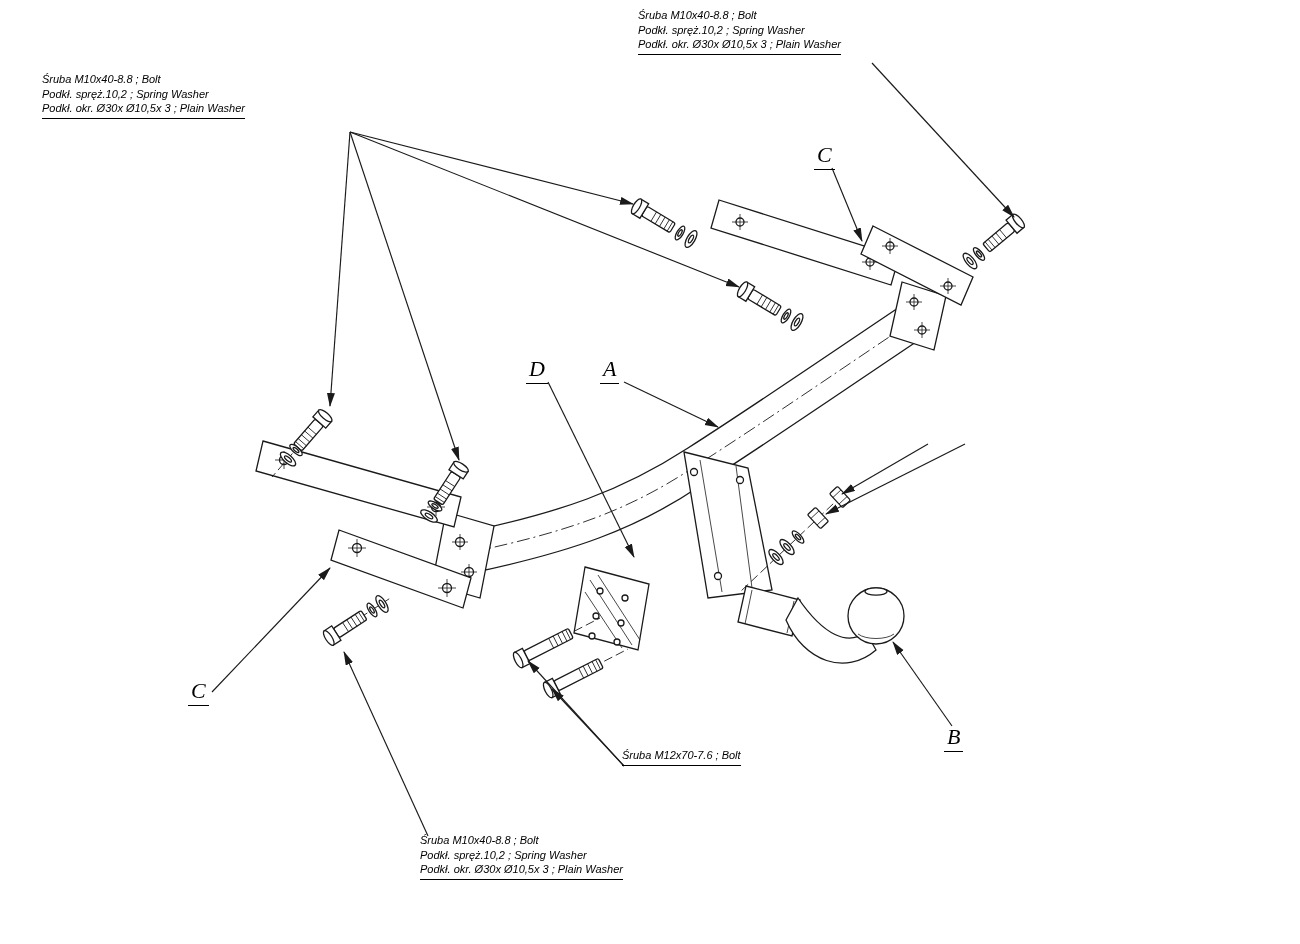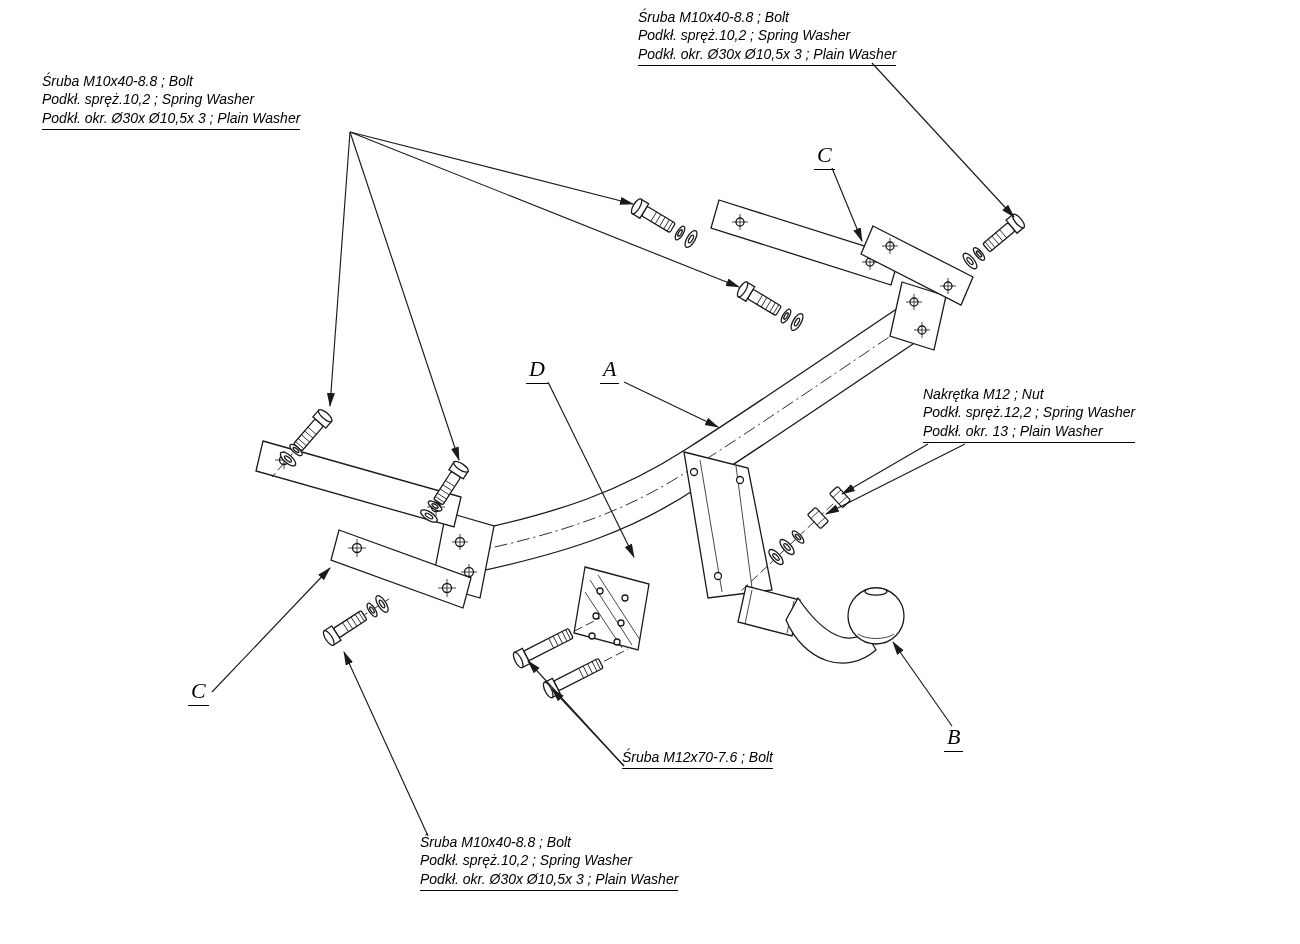--- a/index.html
+++ b/index.html
@@ -1,19 +1,19 @@
 <!DOCTYPE html>
 <html><head>
 <meta charset="utf-8">
 <style>
   html,body{margin:0;padding:0;background:#fff;}
   .stage{position:relative;width:1300px;height:944px;background:#ffffff;overflow:hidden;
          font-family:"Liberation Sans",sans-serif;color:#000;}
   .stage svg{position:absolute;left:0;top:0;}
-  .ann{position:absolute;font-style:italic;font-size:14px;line-height:1.32;
+  .ann{position:absolute;font-style:italic;font-size:11px;line-height:1.32;
        border-bottom:1.6px solid #000;padding-bottom:2px;white-space:nowrap;}
   .ref{position:absolute;font-family:"Liberation Serif",serif;font-style:italic;
        font-size:22px;border-bottom:1.6px solid #000;padding:0 3px 1px 3px;}
   .part{fill:#ffffff;stroke:#1a1a1a;stroke-width:1.3;}
   .thin{fill:none;stroke:#1a1a1a;stroke-width:0.8;}
   .dash{fill:none;stroke:#1a1a1a;stroke-width:0.9;stroke-dasharray:9 4;}
   .dashdot{fill:none;stroke:#1a1a1a;stroke-width:0.9;stroke-dasharray:13 4 2 4;}
   .leader{fill:none;stroke:#1a1a1a;stroke-width:1.15;marker-end:url(#arr);}
 </style>
 </head>
@@ -192,25 +192,20 @@
     <div>Podkł. spręż.10,2 ; Spring Washer</div>
     <div>Podkł. okr.  Ø30x Ø10,5x 3 ; Plain Washer</div>
   </div>
 
   <div class="ann" style="left:42px;top:72px">
     <div>Śruba M10x40-8.8 ;  Bolt</div>
     <div>Podkł. spręż.10,2 ; Spring Washer</div>
     <div>Podkł. okr.  Ø30x Ø10,5x 3 ; Plain Washer</div>
   </div>
 
-  <div class="ann" style="left:923px;top:385px">
-    <div>Nakrętka  M12 ; Nut</div>
-    <div>Podkł. spręż.12,2 ; Spring Washer</div>
-    <div>Podkł. okr. 13 ; Plain Washer</div>
-  </div>
 
   <div class="ann" style="left:622px;top:748px">
     <div>Śruba M12x70-7.6 ;  Bolt</div>
   </div>
 
   <div class="ann" style="left:420px;top:833px">
     <div>Śruba M10x40-8.8 ;  Bolt</div>
     <div>Podkł. spręż.10,2 ; Spring Washer</div>
     <div>Podkł. okr.  Ø30x Ø10,5x 3 ; Plain Washer</div>
   </div>

